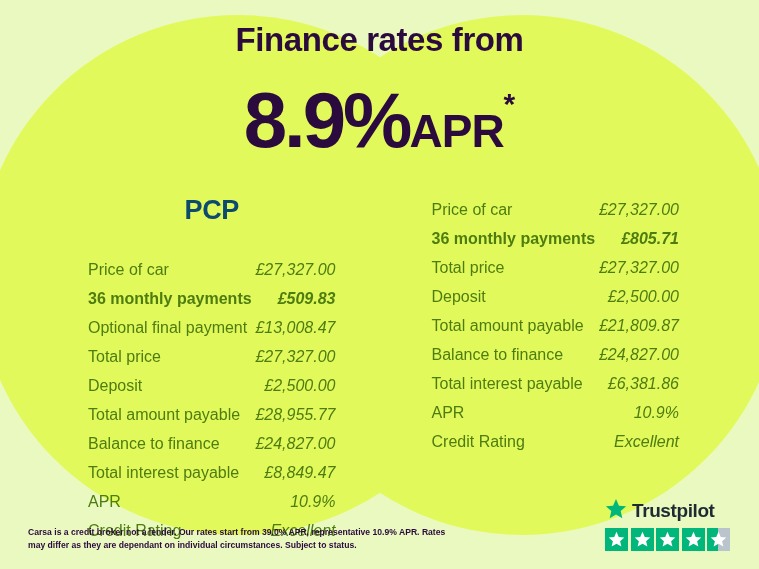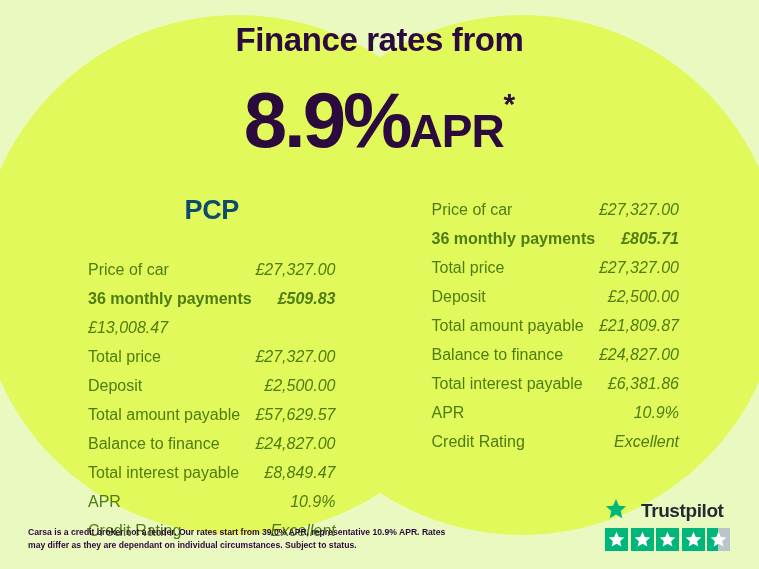--- a/index.html
+++ b/index.html
@@ -142,21 +142,21 @@
   }
   .trustpilot {
     position: absolute;
     right: 22px;
     bottom: 18px;
     width: 132px;
   }
   .tp-top {
     display: flex;
     align-items: center;
-    gap: 14px;
+    gap: 5px;
     margin-bottom: 4px;
   }
   .tp-name {
     color: #1f2a33;
     font-size: 19px;
     font-weight: bold;
     letter-spacing: -0.4px;
   }
   .tp-stars {
     display: flex;
@@ -197,33 +197,34 @@
         <div class="col-title">PCP</div>
         <div class="row">
           <span class="label">Price of car</span>
           <span class="value">£27,327.00</span>
         </div>
         <div class="row bold">
           <span class="label">36 monthly payments</span>
           <span class="value">£509.83</span>
         </div>
         <div class="row">
+          <span class="label">Optional final payment</span>
           <span class="value">£13,008.47</span>
         </div>
         <div class="row">
           <span class="label">Total price</span>
           <span class="value">£27,327.00</span>
         </div>
         <div class="row">
           <span class="label">Deposit</span>
           <span class="value">£2,500.00</span>
         </div>
         <div class="row">
           <span class="label">Total amount payable</span>
-          <span class="value">£57,629.57</span>
+          <span class="value">£28,955.77</span>
         </div>
         <div class="row">
           <span class="label">Balance to finance</span>
           <span class="value">£24,827.00</span>
         </div>
         <div class="row">
           <span class="label">Total interest payable</span>
           <span class="value">£8,849.47</span>
         </div>
         <div class="row">

